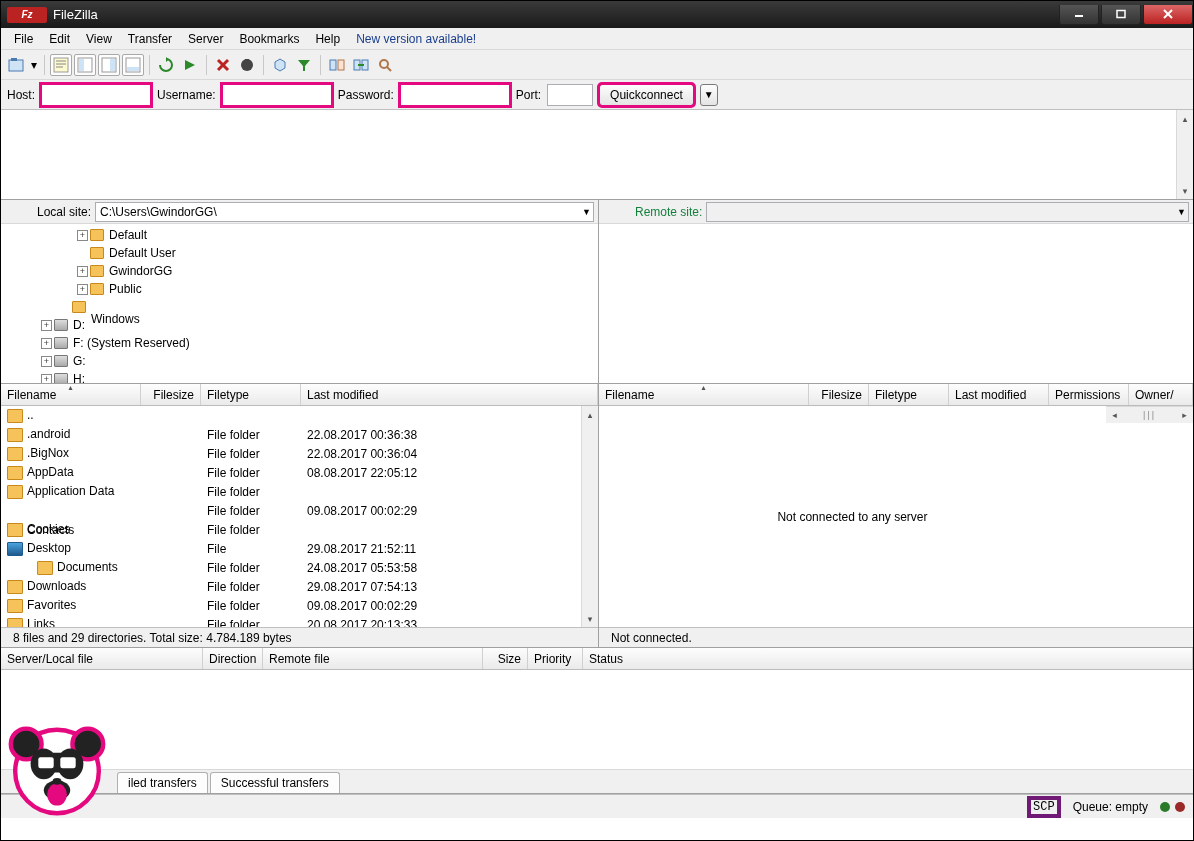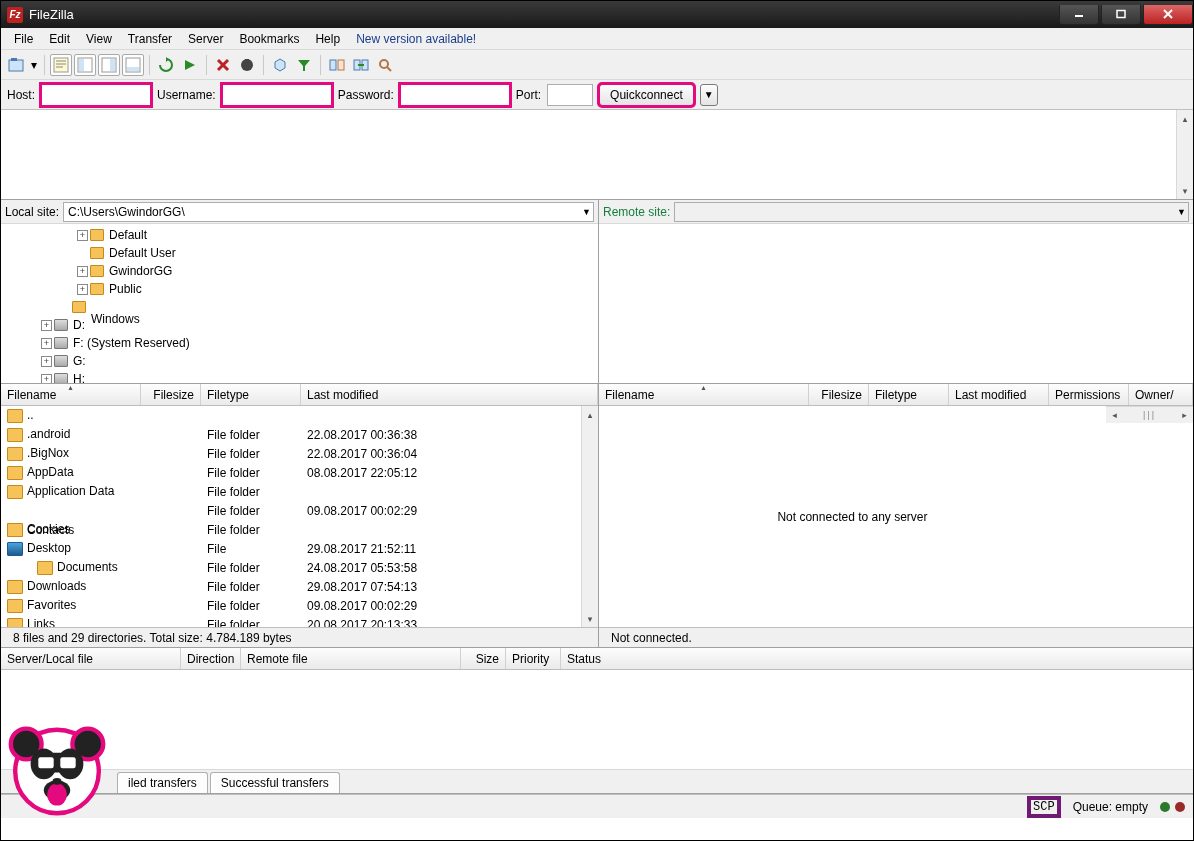--- a/index.html
+++ b/index.html
@@ -16,21 +16,21 @@
 
 
 .titlebar {
   height: 27px;
   background: linear-gradient(#3a3a3a, #1a1a1a);
   display: flex; align-items: center; justify-content: space-between;
   padding: 0 0 0 6px; color: #fff;
 }
 .titlebar .title { display: flex; align-items: center; gap: 6px; font-size: 13px; }
 .titlebar .title .app-icon {
-  width: 16px; height: 16px; background: #b22; border-radius: 2px;
+  width: 40px; height: 16px; background: #b22; border-radius: 2px;
   display: flex; align-items: center; justify-content: center;
   color: #fff; font-size: 10px; font-weight: bold; font-style: italic;
 }
 .win-btns { display: flex; }
 .win-btn {
   width: 40px; height: 20px; margin-left: 2px;
   background: linear-gradient(#555,#333);
   border: 1px solid #222; border-top: none; border-radius: 0 0 3px 3px;
   display: flex; align-items: center; justify-content: center; color: #fff;
 }
@@ -80,21 +80,21 @@
 .scroll-y .arr { height: 17px; display:flex; align-items:center; justify-content:center; font-size:9px; color:#555; }
 
 
 .split-row { flex: 0 0 auto; display: flex; height: 184px; border-bottom: 1px solid #a0a0a0; }
 .split-row2 { flex: 0 0 auto; display: flex; height: 264px; border-bottom: 1px solid #a0a0a0; }
 .pane-left { width: 598px; display:flex; flex-direction:column; border-right: 1px solid #a0a0a0; }
 .pane-right { flex: 1; display:flex; flex-direction:column; }
 
 
 .site-bar { height: 24px; background:#f0f0f0; border-bottom:1px solid #d9d9d9; display:flex; align-items:center; padding:2px 4px; gap:4px; }
-.site-bar label { font-size:12px; }
+.site-bar label { font-size:12px;margin-left:32px; }
 .site-bar .combo { flex:1; height:20px; border:1px solid #abadb3; background:#fff; display:flex; align-items:center; justify-content:space-between; padding:0 2px 0 4px; }
 .site-bar .combo .caret { font-size:9px; }
 .site-bar.disabled label { color:#15803d; }
 
 
 .tree { flex:1; background:#fff; overflow:hidden; position:relative; padding: 2px 0 0 4px; }
 .tree-row { display:flex; align-items:center; height:18px; gap:2px; }
 .tree-row .exp { width:11px; height:11px; border:1px solid #888; font-size:9px; line-height:9px; text-align:center; color:#444; background:#fff; }
 .tree-row .exp.blank { border:none; }
 .folder-ico { width:14px; height:12px; background:#f6c35a; border:1px solid #c78a1a; border-radius:1px; }
@@ -479,21 +479,21 @@
             <div class="thumb">|||</div>
             <div class="arr">▸</div>
         </div>
       </div>
       <div class="status-strip">Not connected.</div>
     </div>
   </div>
 
   <div class="xfer-section">
     <div class="xfer-hdr-row">
-      <div class="col" style="width:180px">
+      <div class="col" style="width:202px">
           <span>Server/Local file</span>
         </div>
       <div class="col" style="width:60px">
           <span>Direction</span>
         </div>
       <div class="col" style="width:220px">
           <span>Remote file</span>
         </div>
       <div class="col" style="width:45px;justify-content:flex-end">
           <span>Size</span>

